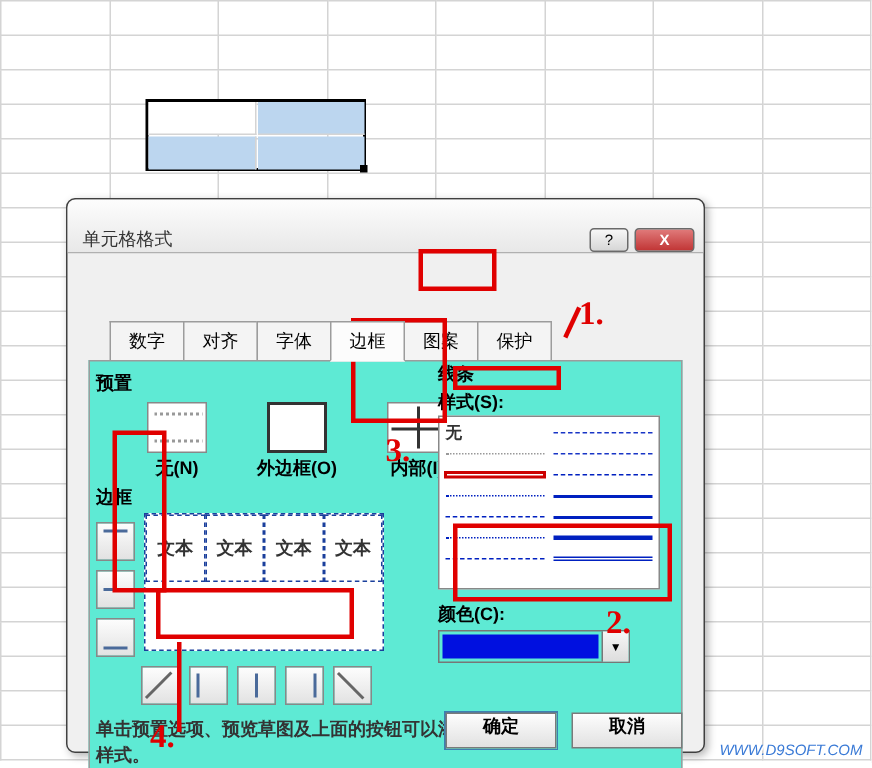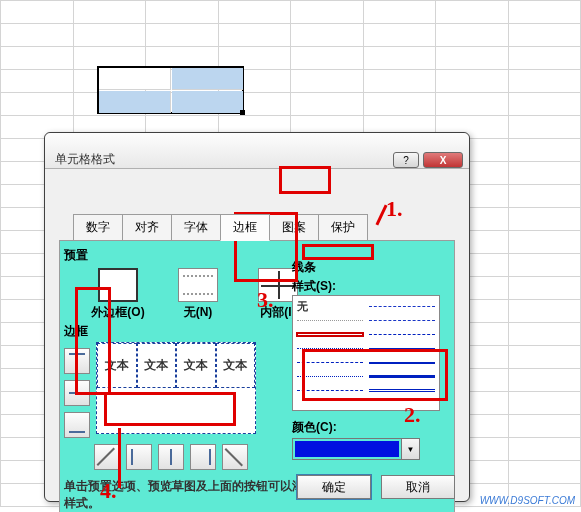--- a/index.html
+++ b/index.html
@@ -54,42 +54,42 @@
   .sq-btn .lnv { width:2px; height:16px; background:#4a6a9a; }
   .sq-btn .diag { width:18px; height:18px; position:relative; }
   .sq-btn .diag::before{content:"";position:absolute;left:0;top:0;width:24px;height:2px;background:#666;transform:rotate(45deg);transform-origin:0 0;}
   .preview-box { width:160px; height:92px; border:1px dashed #1a3f9c; background:#fff; display:grid; grid-template-columns:1fr 1fr 1fr 1fr; grid-template-rows:1fr 1fr; }
   .preview-box .cell { border:1px dashed #1a3f9c; display:flex; align-items:center; justify-content:center; color:#333; }
   .bottom-btns { display:flex; gap:6px; margin:6px 0 0 30px; }
 
   .hint { margin-top:8px; color:#333; line-height:1.4; width:280px;}
 
   
-  .line-group { position:absolute; top:18px; right:10px; width:152px; }
+  .line-group { position:absolute; top:0; right:10px; width:152px; }
   .style-box { width:148px; height:116px; border:1px solid #888; background:#fff; padding:4px; display:grid; grid-template-columns:1fr 1fr; grid-auto-rows:13px; gap:1px 6px; align-items:center; }
   .ls { height:0; width:100%; }
   .ls-none { font-size:11px; color:#333; height:auto; }
   .ls-thin { border-top:1px solid #0020c0; }
   .ls-dot { border-top:1px dotted #0020c0; }
   .ls-dash { border-top:1px dashed #0020c0; }
   .ls-dashdot { border-top:1px dashed #0020c0; opacity:.9;}
   .ls-med { border-top:2px solid #0020c0; }
   .ls-thick { border-top:3px solid #0020c0; }
   .ls-dbl { border-top:3px double #0020c0; }
   .ls-gray { border-top:1px dotted #999; }
   .ls-sel { outline:2px solid #c00; outline-offset:-1px; padding:1px 0;}
 
   .color-row { margin-top:8px; }
   .color-combo { margin-top:2px; width:128px; height:22px; border:1px solid #777; display:flex; }
   .color-swatch { flex:1; background:#0010e0; margin:2px; }
   .color-dd { width:18px; border-left:1px solid #777; background:linear-gradient(#f6f6f6,#ddd); display:flex; align-items:center; justify-content:center; font-size:8px;}
 
   
   .dlg-btns { position:absolute; right:14px; bottom:10px; display:flex; gap:10px; }
-  .dlg-btn { width:74px; height:24px; border:1px solid #7a7a7a; background:linear-gradient(#fdfdfd,#e1e1e1); display:flex; align-items:center; justify-content:center; }
+  .dlg-btn { width:74px; height:24px; border:1px solid #7a7a7a; background:linear-gradient(#fdfdfd,#e1e1e1); display:flex; align-items:flex-start; justify-content:center;font-weight:bold; }
   .dlg-btn.default { box-shadow:0 0 0 1px #3c7fb1; }
 
   
   .ann { position:absolute; border:3px solid #e00000; pointer-events:none; }
   .ann-lbl { position:absolute; color:#e00000; font-size:22px; font-family:"Comic Sans MS",cursive; font-weight:bold; pointer-events:none;}
   .ann-line { position:absolute; background:#e00000; pointer-events:none; }
 
   
   .watermark { position:absolute; right:6px; bottom:6px; font-size:14px; font-weight:bold; color:#1560d0; font-style:italic; text-shadow:1px 1px #fff; line-height:1.1; text-align:right;}
   .watermark .sub { font-size:10px; color:#3a7ad6; font-weight:normal;}
@@ -348,26 +348,26 @@
       <div class="tab">字体</div>
       <div class="tab active">边框</div>
       <div class="tab">图案</div>
       <div class="tab">保护</div>
     </div>
     <div class="tab-panel">
 
       <div class="section-label">预置</div>
       <div class="presets">
         <div class="preset">
+          <div class="preset-icon preset-none"></div>
+          <div>无(N)</div>
+        </div>
+        <div class="preset">
           <div class="preset-icon preset-outer"></div>
           <div>外边框(O)</div>
-        </div>
-        <div class="preset">
-          <div class="preset-icon preset-none"></div>
-          <div>无(N)</div>
         </div>
         <div class="preset">
           <div class="preset-icon preset-inner"></div>
           <div>内部(I)</div>
         </div>
       </div>
 
       <div class="section-label">边框</div>
       <div class="border-area">
         <div class="side-btns">

